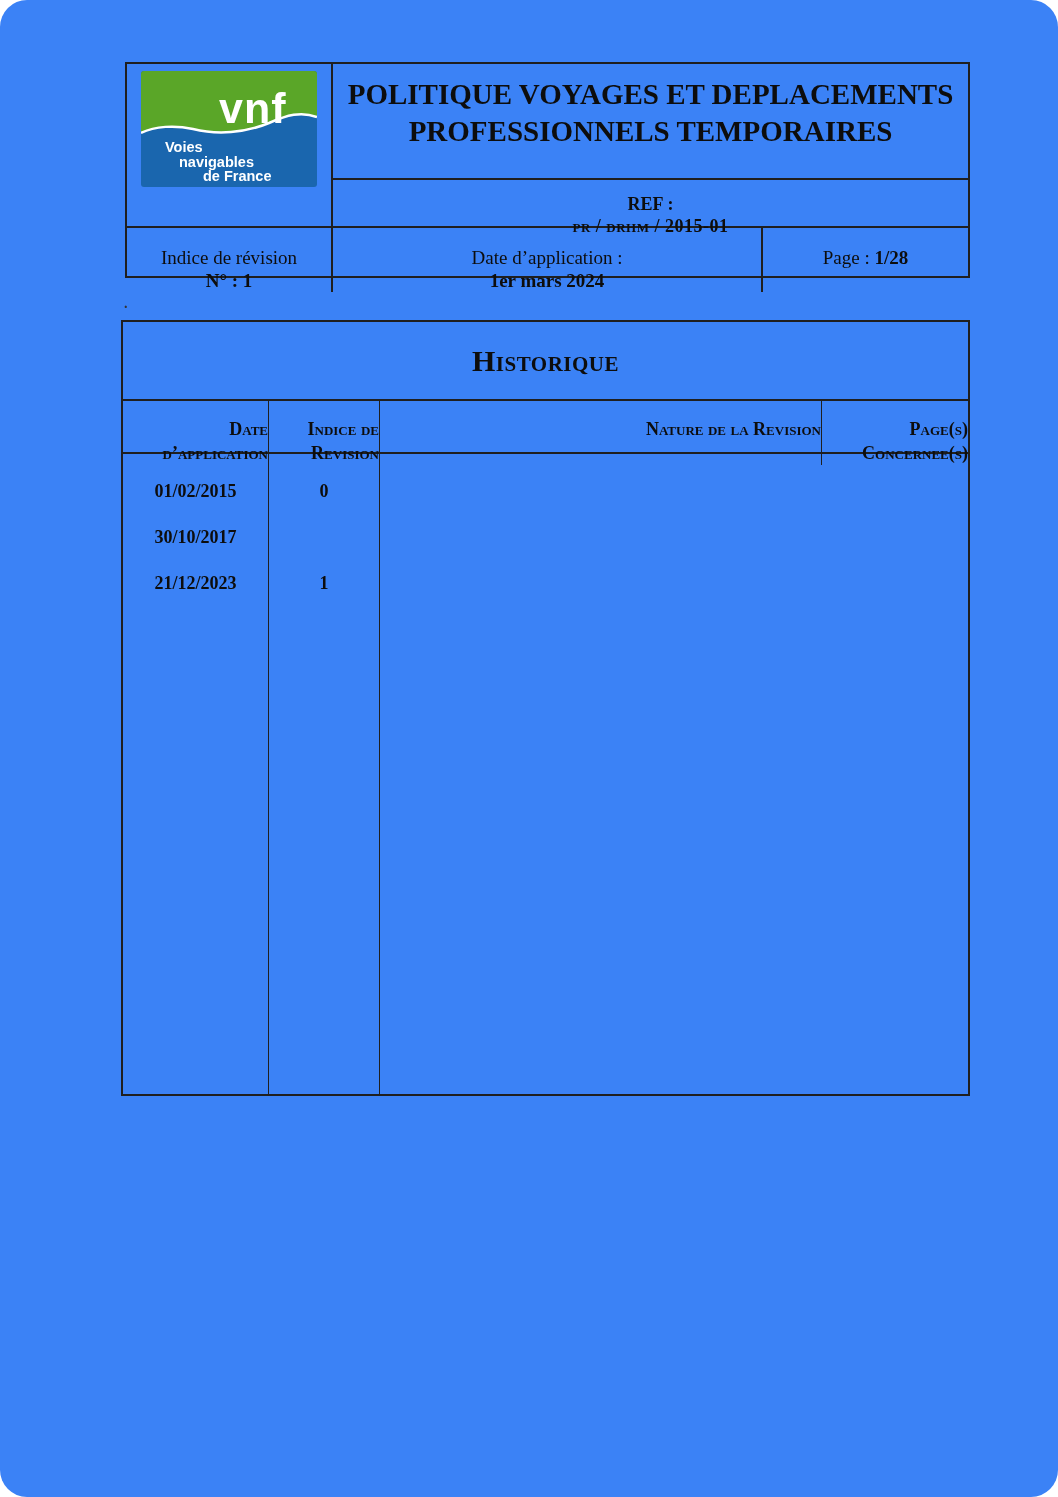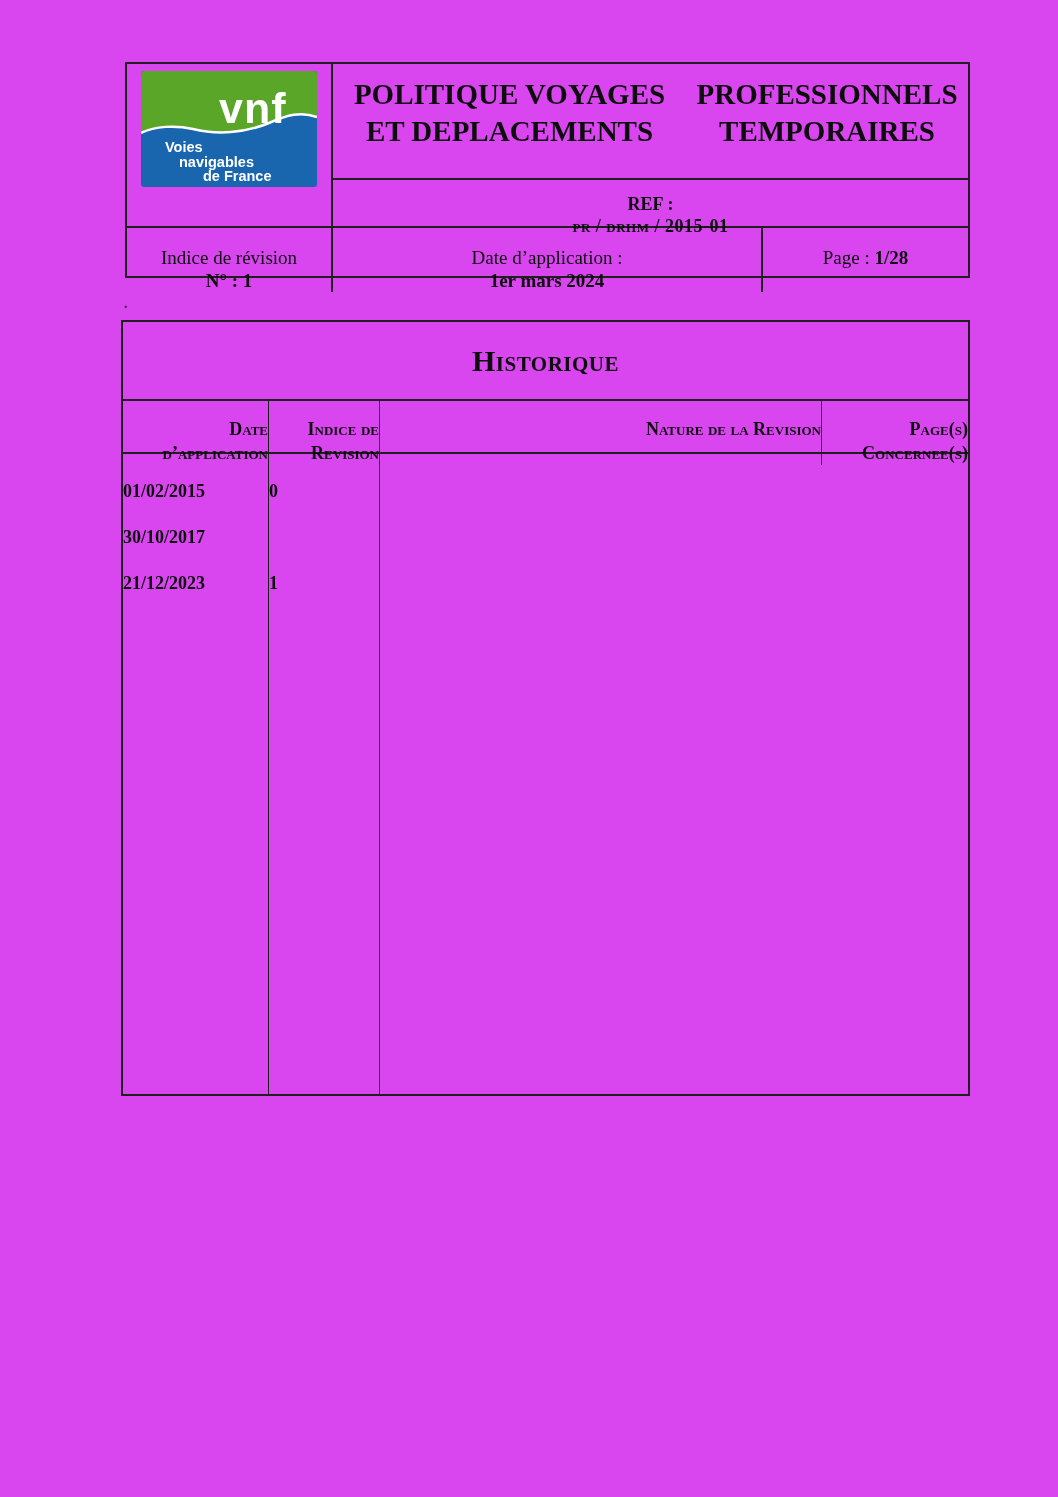--- a/index.html
+++ b/index.html
@@ -1,24 +1,25 @@
 <!DOCTYPE html>
 <html><head>
 <meta charset="utf-8">
 <style>
   * { margin: 0; padding: 0; box-sizing: border-box; }
   html, body { background: #ffffff; }
   .page {
     position: relative;
     width: 1058px;
     height: 1497px;
-    background: #d946ef;
+    background: #3b82f6;
     font-family: "Liberation Serif", "DejaVu Serif", serif;
     color: #0d0d0d;
     overflow: hidden;
+    border-radius: 27px;
   }
 
   
   .header-table {
     position: absolute;
     left: 125px; top: 62px;
     width: 845px; height: 216px;
     border: 2px solid #1f1f1f;
     display: grid;
     grid-template-columns: 206px 430px 1fr;
@@ -27,21 +28,21 @@
   .logo-cell {
     grid-row: 1 / 3; grid-column: 1;
     border-right: 2px solid #1f1f1f;
     border-bottom: 2px solid #1f1f1f;
     display: flex; align-items: flex-start; justify-content: center;
     padding-top: 7px;
   }
   .title-cell {
     grid-row: 1; grid-column: 2 / 4;
     border-bottom: 2px solid #1f1f1f;
-    display: flex; flex-direction: row;
+    display: flex; flex-direction: column;
     align-items: center; justify-content: center;
     padding-bottom: 16px;
     font-size: 29px; font-weight: bold; line-height: 37px;
     text-align: center;
   }
   .ref-cell {
     grid-row: 2; grid-column: 2 / 4;
     border-bottom: 2px solid #1f1f1f;
     text-align: center;
     font-size: 18px; font-weight: bold; line-height: 22px;
@@ -96,21 +97,21 @@
     display: grid;
     grid-template-columns: 146px 111px 442px 1fr;
   }
   .hist-body-cell { padding-top: 14px; }
   .cell-border-r { border-right: 1.5px solid #1f1f1f; }
   .row-line {
     height: 46px; line-height: 46px;
     font-size: 18px; font-weight: bold;
     white-space: nowrap;
   }
-  .col-date .row-line, .col-indice .row-line { }
+  .col-date .row-line, .col-indice .row-line { text-align: center; }
   .col-nature .row-line { text-align: left; padding-left: 10px; }
 
   
   .vnf-logo { display: block; }
   .vnf-brand-text {
     font-family: "Liberation Sans", "DejaVu Sans", sans-serif;
     font-weight: bold; font-size: 43px; letter-spacing: 1px;
     fill: #ffffff;
   }
   .vnf-caption-text {

